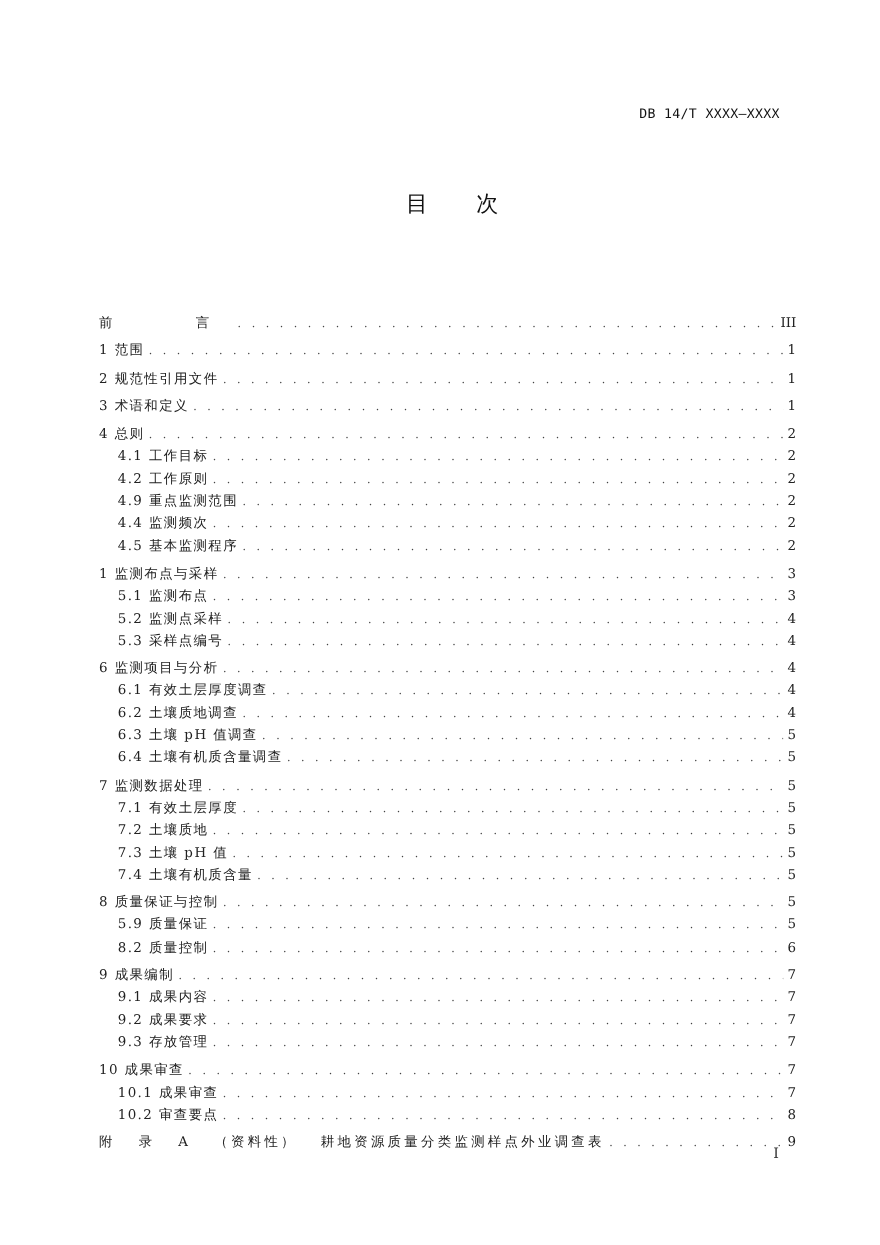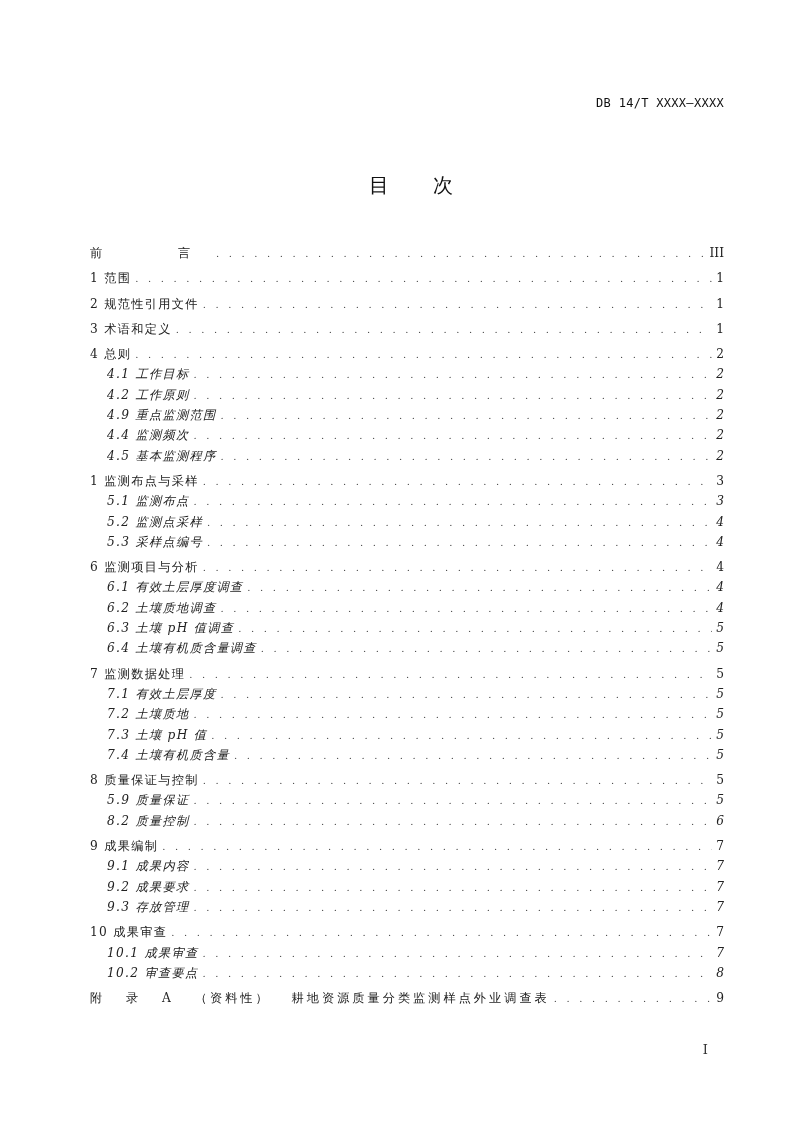--- a/index.html
+++ b/index.html
@@ -1,30 +1,30 @@
 <!DOCTYPE html>
 <html><head>
 <meta charset="utf-8">
 <style>
   html, body { margin: 0; padding: 0; background: #ffffff; }
   body { width: 800px; height: 1132px; position: relative; overflow: hidden;
          font-family: "DejaVu Serif", "Liberation Serif", serif; color: #222; }
-  .doc-code { position: absolute; top: 96px; right: 76px; font-family: "DejaVu Sans Mono", "Liberation Mono", monospace; font-size: 12px; color: #111; letter-spacing: 0.3px; }
+  .doc-code { position: absolute; top: 96px; right: 91px; font-family: "DejaVu Sans Mono", "Liberation Mono", monospace; font-size: 12px; color: #111; letter-spacing: 0.3px; }
   .title { position: absolute; top: 172px; left: 0; width: 800px; text-align: center; font-family: "DejaVu Sans", "Liberation Sans", sans-serif; font-size: 20px; color: #111; padding-left: 11px; }
   .title span { display: inline-block; }
   .title .gap { width: 44px; }
   .toc { position: absolute; left: 90px; width: 634px; top: 243px; }
   .row { display: flex; align-items: baseline; height: 20.3px; font-size: 12.2px; line-height: 20px; white-space: nowrap; }
   .row.l1 { margin-top: 5px; }
   .row.first { margin-top: 0; }
-  .row.l2 { padding-left: 17px; font-style: italic; }
+  .row.l2 { padding-left: 17px; }
   .row .label { flex: 0 0 auto; letter-spacing: 1.3px; }
   .row .dots { flex: 1 1 auto; overflow: hidden; margin: 0 4px; color: #444; letter-spacing: 3.2px; font-size: 10px; }
   .row .dots::before { content: ". . . . . . . . . . . . . . . . . . . . . . . . . . . . . . . . . . . . . . . . . . . . . . . . . . . . . . . . . . . . . . . . . . . . . . . . . . . . . . . . . . . . . . . . . . . . . . . . . . . . . . . . . . . . . . . . . . . . . . . . . . . . ."; }
-  .row .page { flex: 0 0 auto; text-align: right; min-width: 8px; }
+  .row .page { flex: 0 0 auto; min-width: 8px; margin-top: 40px; }
   .row.preface .label { letter-spacing: 36px; width: 118px; }
   .row.preface .dots { margin-left: 8px; }
   .row.appendix .label { letter-spacing: 3px; word-spacing: 14px; }
   .footer-page { position: absolute; top: 1042px; right: 92px; font-size: 13px; color: #333; }
 </style>
 </head>
 <body>
 
 <div class="doc-code">DB 14/T XXXX—XXXX</div>
 

